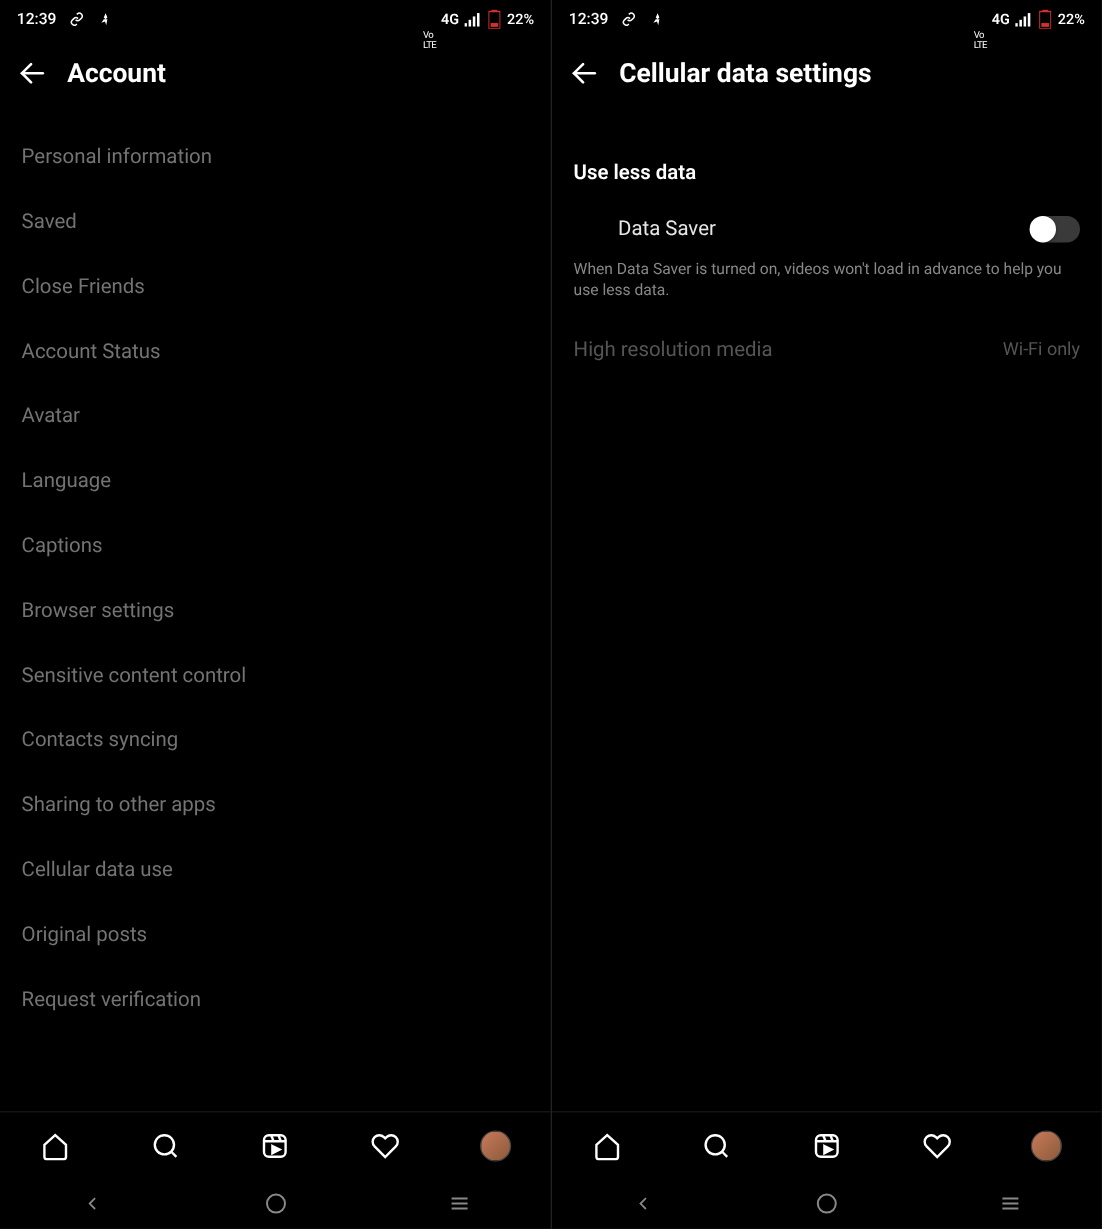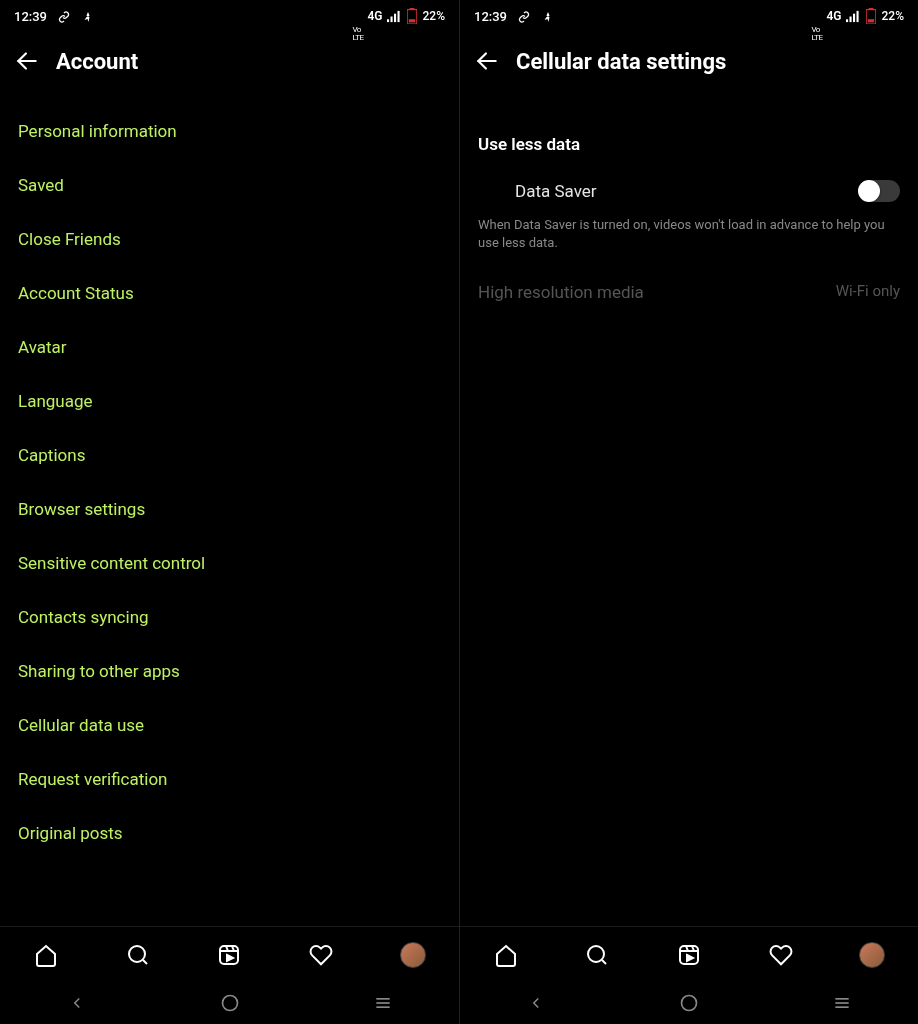--- a/index.html
+++ b/index.html
@@ -23,21 +23,21 @@
   .status-bar {
     height: 28px;
     display: flex;
     justify-content: space-between;
     align-items: center;
     padding: 4px 14px 0;
     color: #fff;
     font-size: 13px;
     font-weight: 500;
   }
-  .status-left { display: flex; align-items: flex-end; gap: 10px; }
+  .status-left { display: flex; align-items: center; gap: 10px; }
   .status-right { display: flex; align-items: center; gap: 4px; }
   .status-icon { width: 14px; height: 14px; display:inline-flex; align-items:center; justify-content:center; }
   .battery-icon { color: #d32f2f; }
   .lte-text { font-size: 8px; line-height: 8px; font-weight: 400; letter-spacing: -0.5px; margin-top: 36px; }
   .header {
     display: flex;
     align-items: center;
     padding: 20px 14px 20px 14px;
     gap: 16px;
   }
@@ -46,21 +46,21 @@
     color: #fff;
     font-size: 22px;
     font-weight: 700;
   }
   .menu-list {
     flex: 1;
     overflow-y: auto;
     padding: 10px 0;
   }
   .menu-item {
-    color: #bef264;
+    color: #737373;
     font-size: 17px;
     padding: 17px 18px;
     cursor: pointer;
   }
   .section-title {
     color: #fff;
     font-size: 17px;
     font-weight: 600;
     padding: 30px 18px 10px;
   }
@@ -175,22 +175,22 @@
     <div class="menu-item">Close Friends</div>
     <div class="menu-item">Account Status</div>
     <div class="menu-item">Avatar</div>
     <div class="menu-item">Language</div>
     <div class="menu-item">Captions</div>
     <div class="menu-item">Browser settings</div>
     <div class="menu-item">Sensitive content control</div>
     <div class="menu-item">Contacts syncing</div>
     <div class="menu-item">Sharing to other apps</div>
     <div class="menu-item">Cellular data use</div>
+    <div class="menu-item">Original posts</div>
     <div class="menu-item">Request verification</div>
-    <div class="menu-item">Original posts</div>
   </div>
 
   <div class="bottom-nav">
     <div class="nav-icon">
       <svg viewBox="0 0 24 24" width="24" height="24" fill="none" stroke="#fff" stroke-width="2">
           <path d="M3 11l9-8 9 8v10a2 2 0 0 1-2 2H5a2 2 0 0 1-2-2z"></path>
         </svg>
     </div>
     <div class="nav-icon">
       <svg viewBox="0 0 24 24" width="24" height="24" fill="none" stroke="#fff" stroke-width="2">

